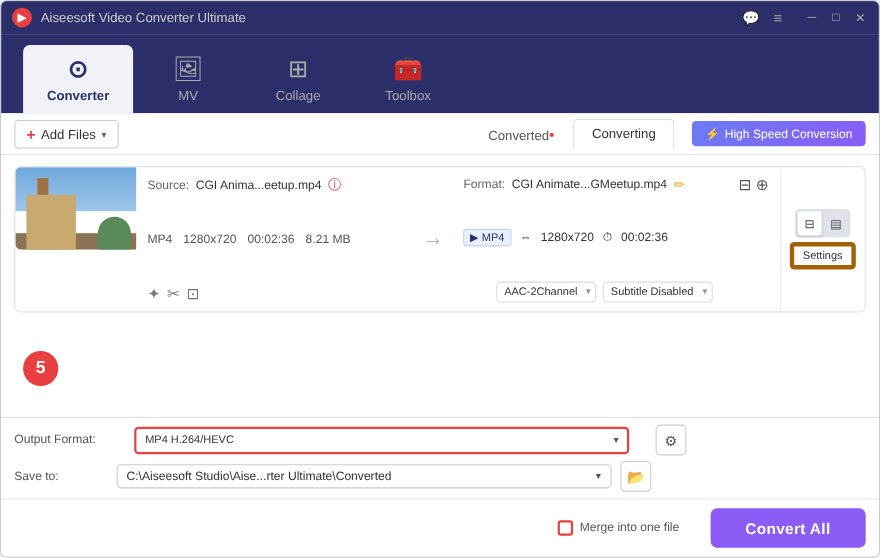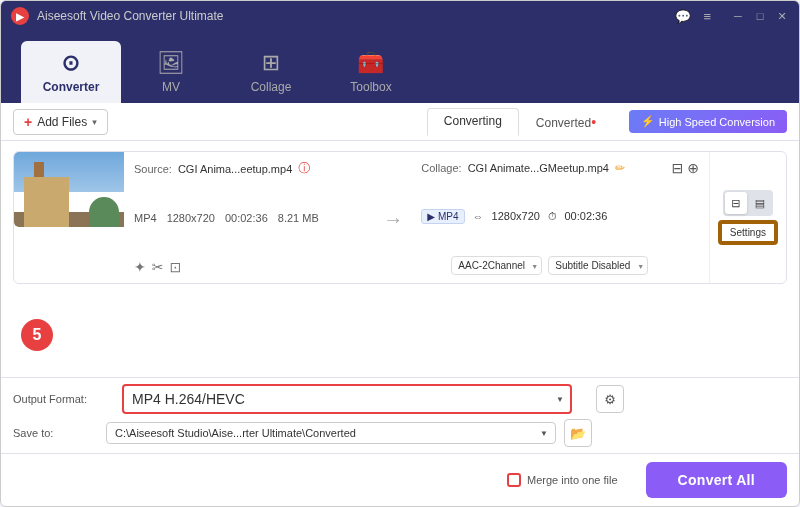--- a/index.html
+++ b/index.html
@@ -395,21 +395,21 @@
     .format-select-wrapper {
       flex: 1;
       max-width: 450px;
       position: relative;
     }
     .format-select {
       width: 100%;
       border: 2px solid #e84040;
       border-radius: 4px;
       padding: 5px 24px 5px 8px;
-      font-size: 14px;
+      font-size: 10px;
       color: #333;
       background: white;
       cursor: pointer;
       appearance: none;
       -webkit-appearance: none;
     }
     .format-select-wrapper::after {
       content: '▼';
       font-size: 8px;
       position: absolute;
@@ -608,25 +608,25 @@
   </div>
 
   <div class="toolbar">
     <button class="add-files-btn">
       <span class="plus-icon">+</span>
       <span>Add Files</span>
       <span class="dropdown-arrow">▾</span>
     </button>
     <div class="toolbar-spacer"></div>
     <div class="converting-tabs">
+      <div class="conv-tab">
+        <span>Converted</span><span class="dot">•</span>
+      </div>
       <div class="conv-tab active">
         <span>Converting</span>
-      </div>
-      <div class="conv-tab">
-        <span>Converted</span><span class="dot">•</span>
       </div>
     </div>
     <button class="high-speed-btn">
       <span>⚡</span>
       <span>High Speed Conversion</span>
     </button>
   </div>
 
   <div class="main-content">
 
@@ -656,21 +656,21 @@
           <span class="file-action-icon">✦</span>
           <span class="file-action-icon">✂</span>
           <span class="file-action-icon">⊡</span>
         </div>
       </div>
 
       <div class="arrow-icon">→</div>
 
       <div class="output-info">
         <div class="output-source">
-          <span class="file-source-label">Collage:</span>
+          <span class="file-source-label">Format:</span>
           <span>CGI Animate...GMeetup.mp4</span>
           <span class="edit-icon">✏</span>
           <span style="margin-left:auto; display:flex; gap:4px;">
             <span style="font-size:14px; color:#555; cursor:pointer;">⊟</span>
             <span style="font-size:14px; color:#555; cursor:pointer;">⊕</span>
           </span>
         </div>
         <div class="output-format-row">
           <div class="format-badge">
             <span>▶</span>

